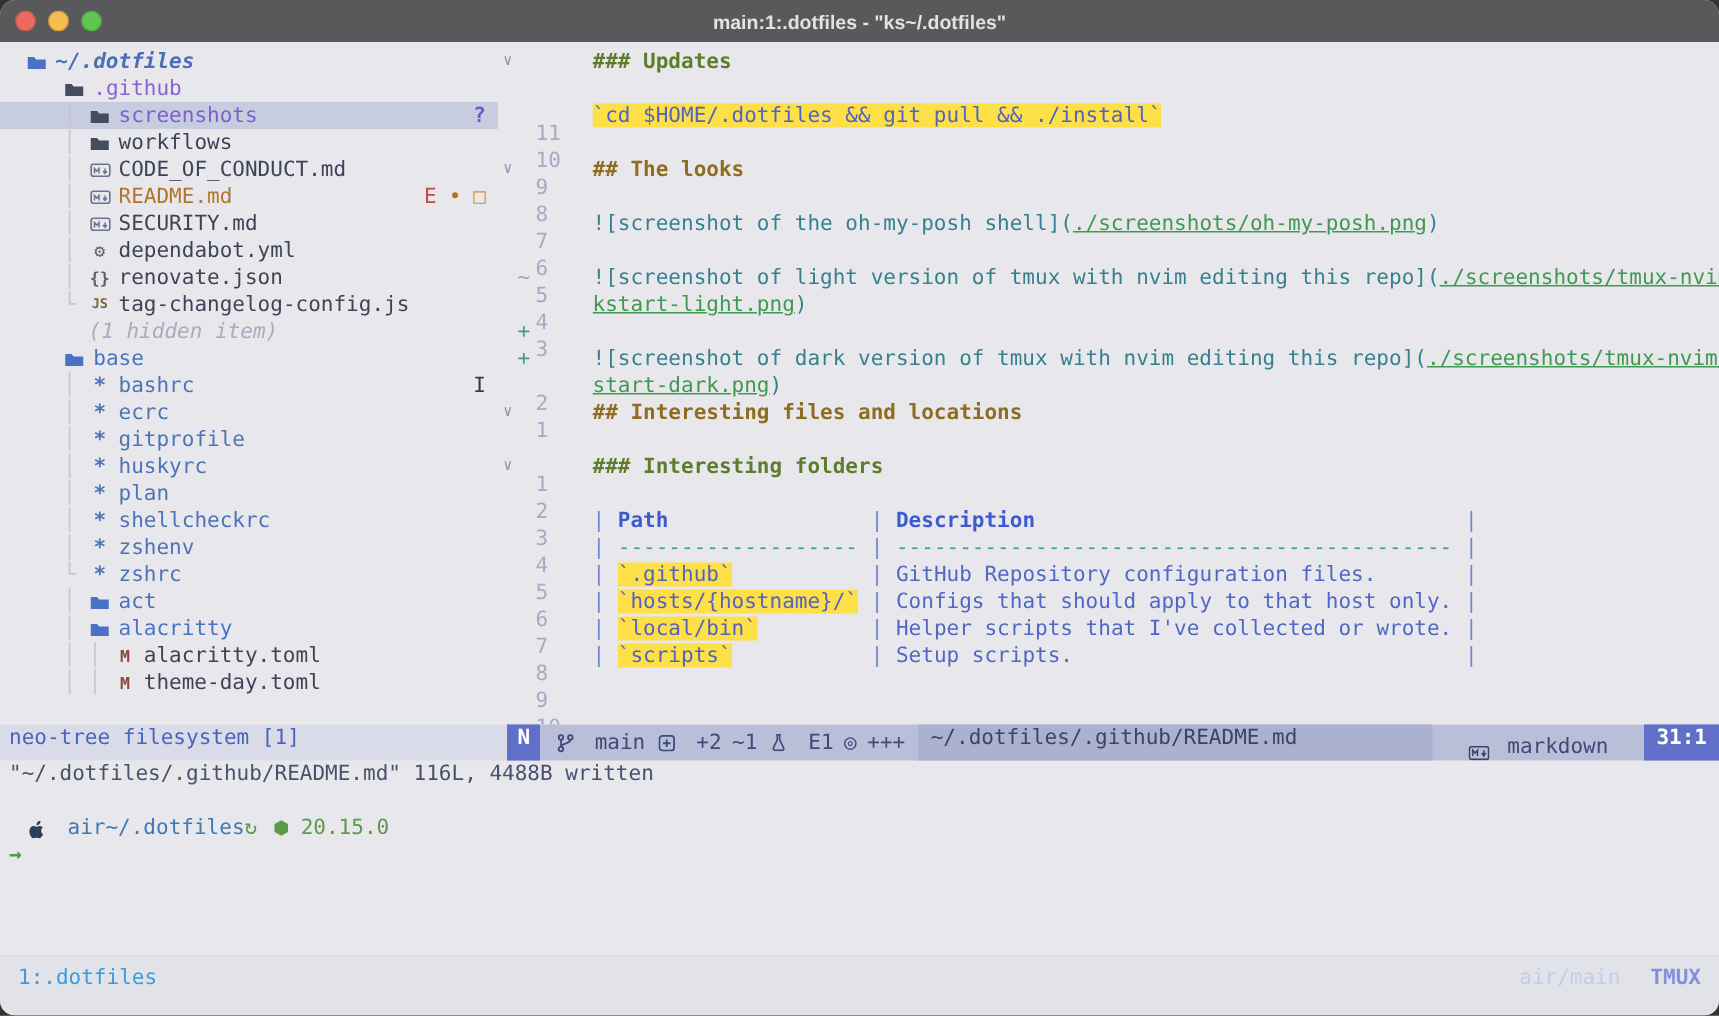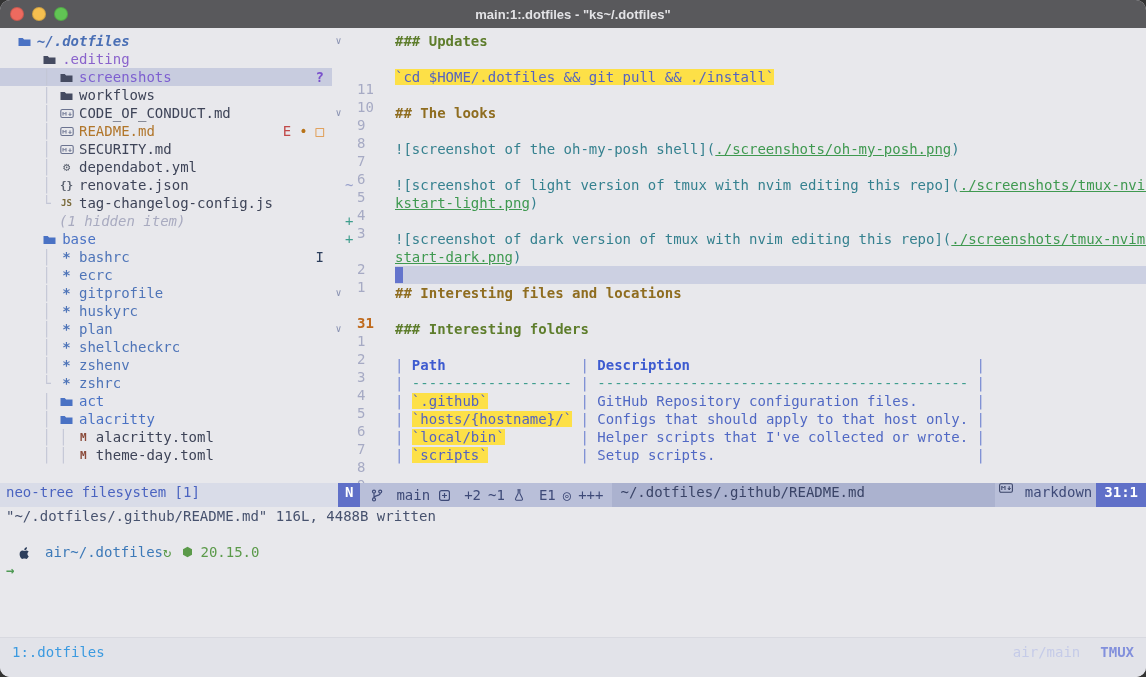--- a/index.html
+++ b/index.html
@@ -55,21 +55,21 @@
   .sg-tcell{color:#5068c4;}
   .sg-plain{color:#35818f;}
   .sg-cursor{background:#6474cc;}
   
   .statusrow{height:24px;flex:none;display:flex;line-height:18px;}
   .nt-status{width:332px;flex:none;background:#d9dce8;color:#4a63c0;padding-left:6px;}
   .lualine{flex:1;display:flex;background:#b9bfd9;color:#3e4a78;}
   .mode{background:#6070c8;color:#fff;font-weight:bold;padding:0 7px;flex:none;}
   .lseg{display:flex;align-items:center;gap:7px;padding:0 9px;flex:none;}
   .lpath{flex:1;background:#abb2cf;color:#3a4467;padding:0 8px;overflow:hidden;}
-  .lft{display:flex;align-items:flex-start;gap:6px;padding:0 4px;flex:none;}
+  .lft{display:flex;align-items:flex-end;gap:6px;padding:0 24px;flex:none;}
   .lpos{background:#6070c8;color:#fff;font-weight:bold;padding:0 8px;flex:none;}
   .msgline{height:18px;flex:none;line-height:18px;padding-left:6px;color:#47526e;white-space:pre;}
   .spacer18{height:18px;flex:none;}
   
   .promptline{height:18px;flex:none;display:flex;align-items:center;padding-left:16px;color:#3c79b8;}
   .promptline .gap{width:9px;}
   .p-green{color:#5b9a4a;}
   .arrowline{height:18px;flex:none;line-height:18px;padding-left:6px;color:#4f9a55;font-weight:bold;}
   .fill{flex:1;}
   
@@ -95,21 +95,21 @@
     <div class="title">main:1:.dotfiles - "ks~/.dotfiles"</div>
   </div>
 
   <div class="content">
     <div class="sidebar" id="tree">
         <div class="trow"><span class="guides">  </span><span class="ticon"><svg width="13" height="11" viewBox="0 0 13 11">
               <path d="M0.5 2 h4.2 l1.4 1.6 h6.4 v6.4 h-12 z" fill="#4a72c4"></path>
             </svg></span><span class="lbl-root">~/.dotfiles</span></div>
         <div class="trow"><span class="guides">     </span><span class="ticon"><svg width="13" height="11" viewBox="0 0 13 11">
               <path d="M0.5 2 h4.2 l1.4 1.6 h6.4 v6.4 h-12 z" fill="#454b61"></path>
-            </svg></span><span class="lbl-purple">.editing</span></div>
+            </svg></span><span class="lbl-purple">.github</span></div>
         <div class="trow selected"><span class="guides">     │ </span><span class="ticon"><svg width="13" height="11" viewBox="0 0 13 11">
               <path d="M0.5 2 h4.2 l1.4 1.6 h6.4 v6.4 h-12 z" fill="#454b61"></path>
             </svg></span><span class="lbl-sel">screenshots</span><span class="markers"><span class="mk-q">?</span></span></div>
         <div class="trow"><span class="guides">     │ </span><span class="ticon"><svg width="13" height="11" viewBox="0 0 13 11">
               <path d="M0.5 2 h4.2 l1.4 1.6 h6.4 v6.4 h-12 z" fill="#454b61"></path>
             </svg></span><span class="lbl-plain">workflows</span></div>
         <div class="trow"><span class="guides">     │ </span><span class="ticon"><svg width="14" height="11" viewBox="0 0 14 11">
               <rect x="0.8" y="1.5" width="12.4" height="8" rx="1.5" fill="none" stroke="#6b7390" stroke-width="1.1"></rect>
               <path d="M3 7.6 V4.4 l1.5 1.7 1.5-1.7 V7.6 M10 4.4 v2.6 M8.7 6 L10 7.6 11.3 6" fill="none" stroke="#6b7390" stroke-width="1"></path>
             </svg></span><span class="lbl-plain">CODE_OF_CONDUCT.md</span></div>
@@ -152,21 +152,20 @@
         <div class="erow"><span class="efold"></span><span class="esign"></span><span class="enum">8</span><span class="etext"></span></div>
         <div class="erow"><span class="efold">∨</span><span class="esign"></span><span class="enum">7</span><span class="etext"><span class="sg-h2">## The looks</span></span></div>
         <div class="erow"><span class="efold"></span><span class="esign"></span><span class="enum">6</span><span class="etext"></span></div>
         <div class="erow"><span class="efold"></span><span class="esign"></span><span class="enum">5</span><span class="etext"><span class="sg-body">![screenshot of the oh-my-posh shell](</span><span class="sg-link">./screenshots/oh-my-posh.png</span><span class="sg-body">)</span></span></div>
         <div class="erow"><span class="efold"></span><span class="esign"></span><span class="enum">4</span><span class="etext"></span></div>
         <div class="erow"><span class="efold"></span><span class="esign schg">~</span><span class="enum">3</span><span class="etext"><span class="sg-body">![screenshot of light version of tmux with nvim editing this repo](</span><span class="sg-link">./screenshots/tmux-nvim-kic</span></span></div>
         <div class="erow"><span class="efold"></span><span class="esign"></span><span class="enum"></span><span class="etext"><span class="sg-link">kstart-light.png</span><span class="sg-body">)</span></span></div>
         <div class="erow"><span class="efold"></span><span class="esign">+</span><span class="enum">2</span><span class="etext"></span></div>
         <div class="erow"><span class="efold"></span><span class="esign">+</span><span class="enum">1</span><span class="etext"><span class="sg-body">![screenshot of dark version of tmux with nvim editing this repo](</span><span class="sg-link">./screenshots/tmux-nvim-kick</span></span></div>
         <div class="erow"><span class="efold"></span><span class="esign"></span><span class="enum"></span><span class="etext"><span class="sg-link">start-dark.png</span><span class="sg-body">)</span></span></div>
-        <div class="erow cursorline"><span class="efold"></span><span class="esign"></span><span class="enum cur">31</span><span class="etext"><span class="sg-cursor"> </span></span></div>
         <div class="erow"><span class="efold">∨</span><span class="esign"></span><span class="enum">1</span><span class="etext"><span class="sg-h2">## Interesting files and locations</span></span></div>
         <div class="erow"><span class="efold"></span><span class="esign"></span><span class="enum">2</span><span class="etext"></span></div>
         <div class="erow"><span class="efold">∨</span><span class="esign"></span><span class="enum">3</span><span class="etext"><span class="sg-h3">### Interesting folders</span></span></div>
         <div class="erow"><span class="efold"></span><span class="esign"></span><span class="enum">4</span><span class="etext"></span></div>
         <div class="erow"><span class="efold"></span><span class="esign"></span><span class="enum">5</span><span class="etext"><span class="sg-tpipe">| </span><span class="sg-thead">Path               </span><span class="sg-tpipe"> | </span><span class="sg-thead">Description                                 </span><span class="sg-tpipe"> |</span></span></div>
         <div class="erow"><span class="efold"></span><span class="esign"></span><span class="enum">6</span><span class="etext"><span class="sg-tpipe">| </span><span class="sg-tdash">-------------------</span><span class="sg-tpipe"> | </span><span class="sg-tdash">--------------------------------------------</span><span class="sg-tpipe"> |</span></span></div>
         <div class="erow"><span class="efold"></span><span class="esign"></span><span class="enum">7</span><span class="etext"><span class="sg-tpipe">| </span><span class="sg-code">`.github`</span><span class="sg-plain">          </span><span class="sg-tpipe"> | </span><span class="sg-tcell">GitHub Repository configuration files.      </span><span class="sg-tpipe"> |</span></span></div>
         <div class="erow"><span class="efold"></span><span class="esign"></span><span class="enum">8</span><span class="etext"><span class="sg-tpipe">| </span><span class="sg-code">`hosts/{hostname}/`</span><span class="sg-tpipe"> | </span><span class="sg-tcell">Configs that should apply to that host only.</span><span class="sg-tpipe"> |</span></span></div>
         <div class="erow"><span class="efold"></span><span class="esign"></span><span class="enum">9</span><span class="etext"><span class="sg-tpipe">| </span><span class="sg-code">`local/bin`</span><span class="sg-plain">        </span><span class="sg-tpipe"> | </span><span class="sg-tcell">Helper scripts that I've collected or wrote.</span><span class="sg-tpipe"> |</span></span></div>
         <div class="erow"><span class="efold"></span><span class="esign"></span><span class="enum">10</span><span class="etext"><span class="sg-tpipe">| </span><span class="sg-code">`scripts`</span><span class="sg-plain">          </span><span class="sg-tpipe"> | </span><span class="sg-tcell">Setup scripts.                              </span><span class="sg-tpipe"> |</span></span></div>

